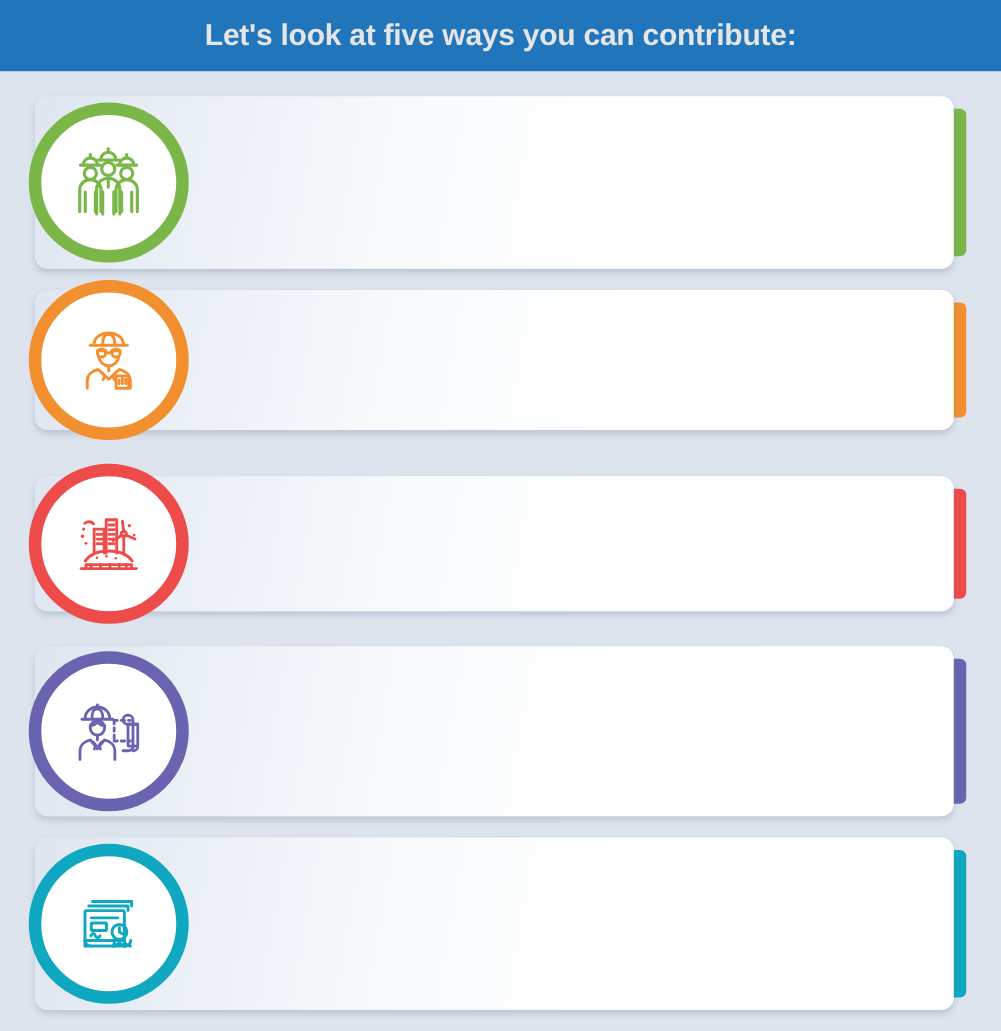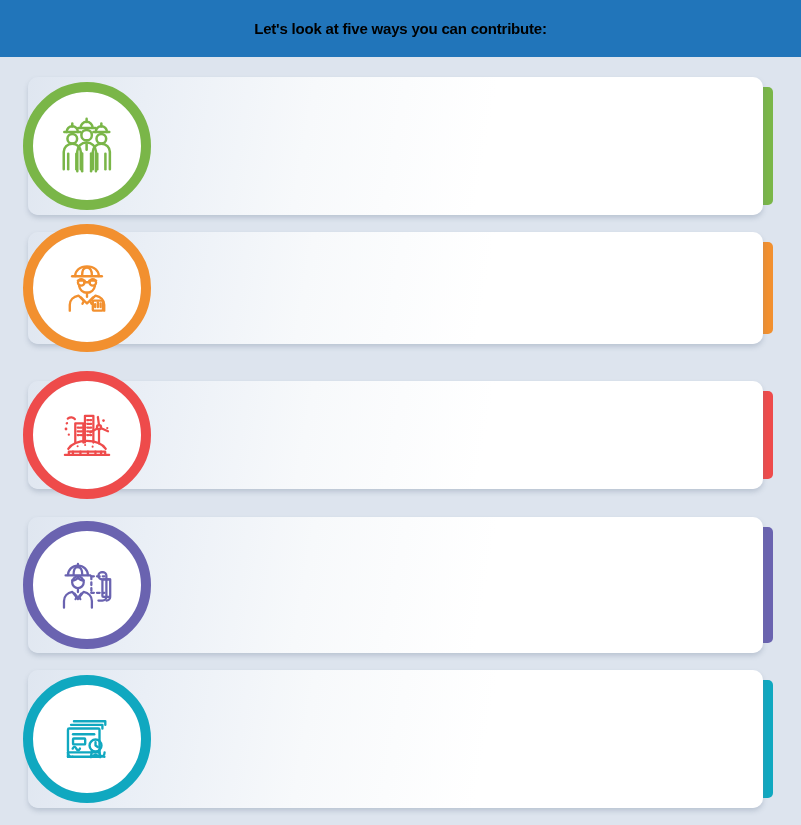--- a/index.html
+++ b/index.html
@@ -22,22 +22,22 @@
     left: 0;
     top: 0;
     width: 801px;
     height: 57px;
     background: #2175ba;
     display: flex;
     align-items: center;
     justify-content: center;
   }
   .header-title {
-    color: #000000;
-    font-size: 15px;
+    color: #e5e5e5;
+    font-size: 24px;
     font-weight: bold;
     letter-spacing: -0.2px;
     white-space: nowrap;
   }
 
   
   .cards {
     position: absolute;
     left: 0;
     top: 57px;

